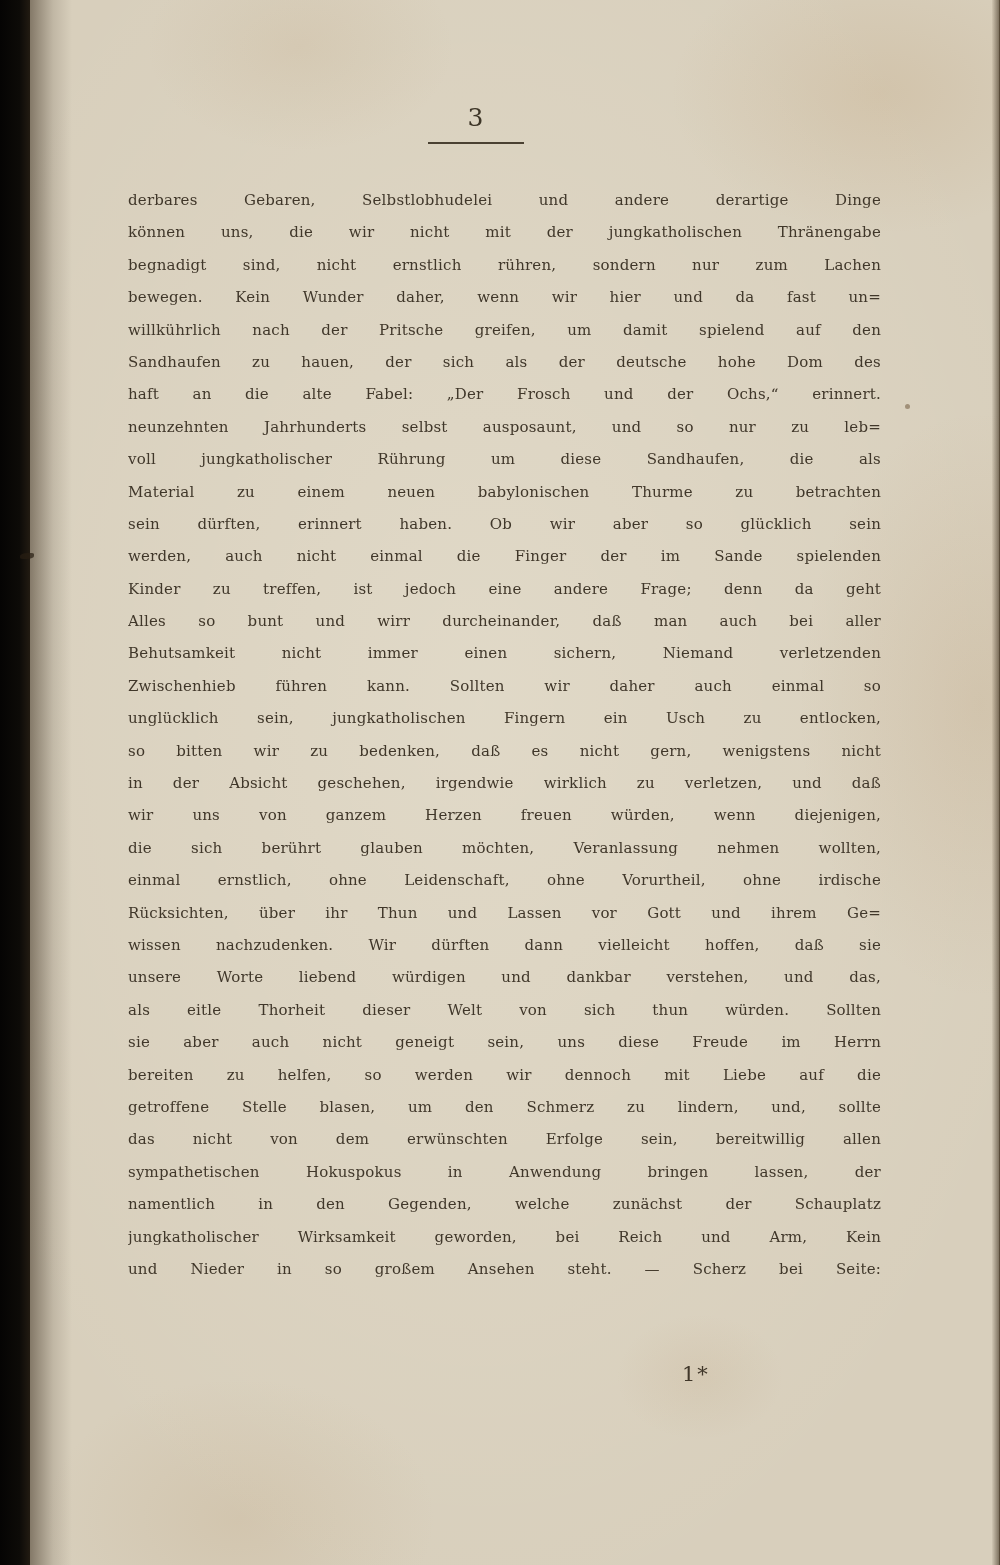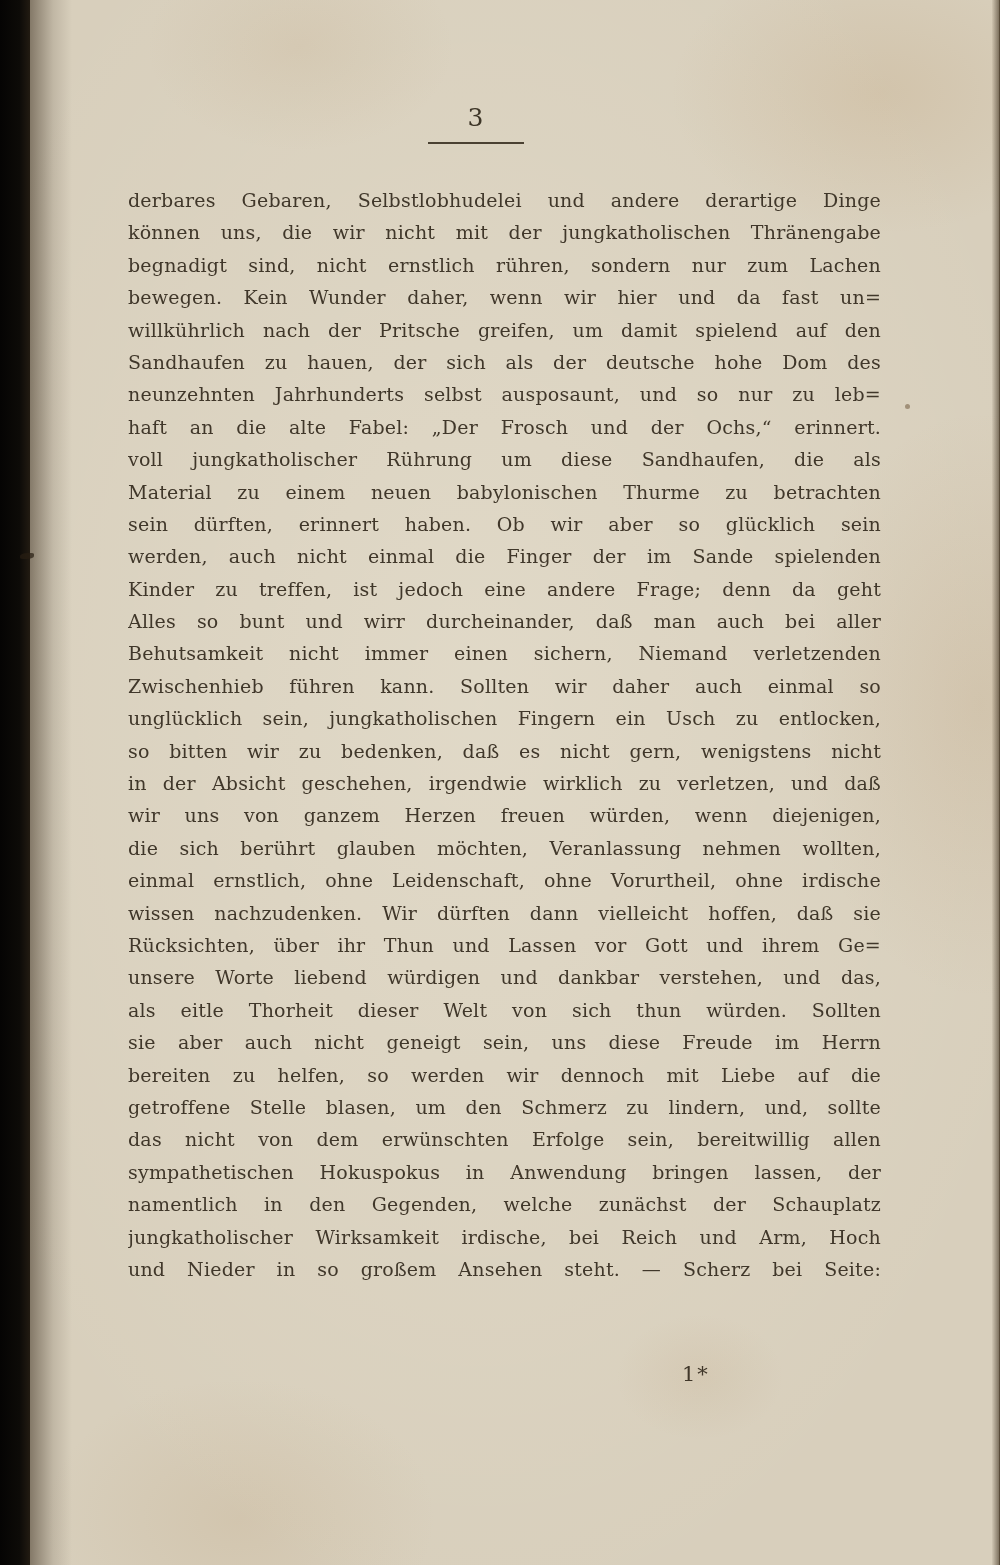--- a/index.html
+++ b/index.html
@@ -40,21 +40,21 @@
   }
   .rule {
     width: 96px; height: 2px; margin: 9px auto 0 auto; background: #4a4132;
   }
   .text-block {
     position: absolute; left: 128px; top: 184px; width: 753px;
   }
   .line {
     height: 32.4px;
     line-height: 32.4px;
-    font-size: 19px;
+    font-size: 15px;
     letter-spacing: 0.2px;
     color: #40372a;
     text-align: justify;
     text-align-last: justify;
     text-justify: inter-word;
     overflow: hidden;
     white-space: nowrap;
   }
   .signature {
     position: absolute; left: 682px; top: 1362px;
@@ -84,44 +84,44 @@
     <div class="rule"></div>
   </div>
 
   <div class="text-block">
     <div class="line">derbares Gebaren, Selbstlobhudelei und andere derartige Dinge</div>
       <div class="line">können uns, die wir nicht mit der jungkatholischen Thränengabe</div>
       <div class="line">begnadigt sind, nicht ernstlich rühren, sondern nur zum Lachen</div>
       <div class="line">bewegen. Kein Wunder daher, wenn wir hier und da fast un=</div>
       <div class="line">willkührlich nach der Pritsche greifen, um damit spielend auf den</div>
       <div class="line">Sandhaufen zu hauen, der sich als der deutsche hohe Dom des</div>
+      <div class="line">haft an die alte Fabel: „Der Frosch und der Ochs,“ erinnert.</div>
       <div class="line">neunzehnten Jahrhunderts selbst ausposaunt, und so nur zu leb=</div>
-      <div class="line">haft an die alte Fabel: „Der Frosch und der Ochs,“ erinnert.</div>
       <div class="line">voll jungkatholischer Rührung um diese Sandhaufen, die als</div>
       <div class="line">Material zu einem neuen babylonischen Thurme zu betrachten</div>
       <div class="line">sein dürften, erinnert haben. Ob wir aber so glücklich sein</div>
       <div class="line">werden, auch nicht einmal die Finger der im Sande spielenden</div>
       <div class="line">Kinder zu treffen, ist jedoch eine andere Frage; denn da geht</div>
       <div class="line">Alles so bunt und wirr durcheinander, daß man auch bei aller</div>
       <div class="line">Behutsamkeit nicht immer einen sichern, Niemand verletzenden</div>
       <div class="line">Zwischenhieb führen kann. Sollten wir daher auch einmal so</div>
       <div class="line">unglücklich sein, jungkatholischen Fingern ein Usch zu entlocken,</div>
       <div class="line">so bitten wir zu bedenken, daß es nicht gern, wenigstens nicht</div>
       <div class="line">in der Absicht geschehen, irgendwie wirklich zu verletzen, und daß</div>
       <div class="line">wir uns von ganzem Herzen freuen würden, wenn diejenigen,</div>
       <div class="line">die sich berührt glauben möchten, Veranlassung nehmen wollten,</div>
       <div class="line">einmal ernstlich, ohne Leidenschaft, ohne Vorurtheil, ohne irdische</div>
+      <div class="line">Rücksichten, über ihr Thun und Lassen vor Gott und ihrem Ge=</div>
       <div class="line">wissen nachzudenken. Wir dürften dann vielleicht hoffen, daß sie</div>
-      <div class="line">Rücksichten, über ihr Thun und Lassen vor Gott und ihrem Ge=</div>
       <div class="line">unsere Worte liebend würdigen und dankbar verstehen, und das,</div>
       <div class="line">als eitle Thorheit dieser Welt von sich thun würden. Sollten</div>
       <div class="line">sie aber auch nicht geneigt sein, uns diese Freude im Herrn</div>
       <div class="line">bereiten zu helfen, so werden wir dennoch mit Liebe auf die</div>
       <div class="line">getroffene Stelle blasen, um den Schmerz zu lindern, und, sollte</div>
       <div class="line">das nicht von dem erwünschten Erfolge sein, bereitwillig allen</div>
       <div class="line">sympathetischen Hokuspokus in Anwendung bringen lassen, der</div>
       <div class="line">namentlich in den Gegenden, welche zunächst der Schauplatz</div>
-      <div class="line">jungkatholischer Wirksamkeit irdische, bei Reich und Arm, Hoch</div>
+      <div class="line">jungkatholischer Wirksamkeit geworden, bei Reich und Arm, Kein</div>
       <div class="line">und Nieder in so großem Ansehen steht. — Scherz bei Seite:</div>
   </div>
 
   <div class="signature">1*</div>
 </div>
 
 </body></html>

